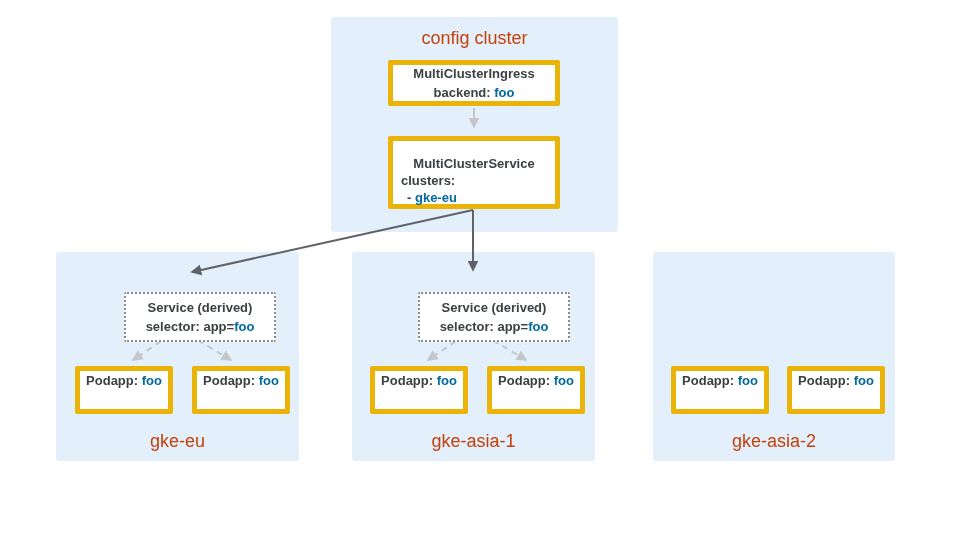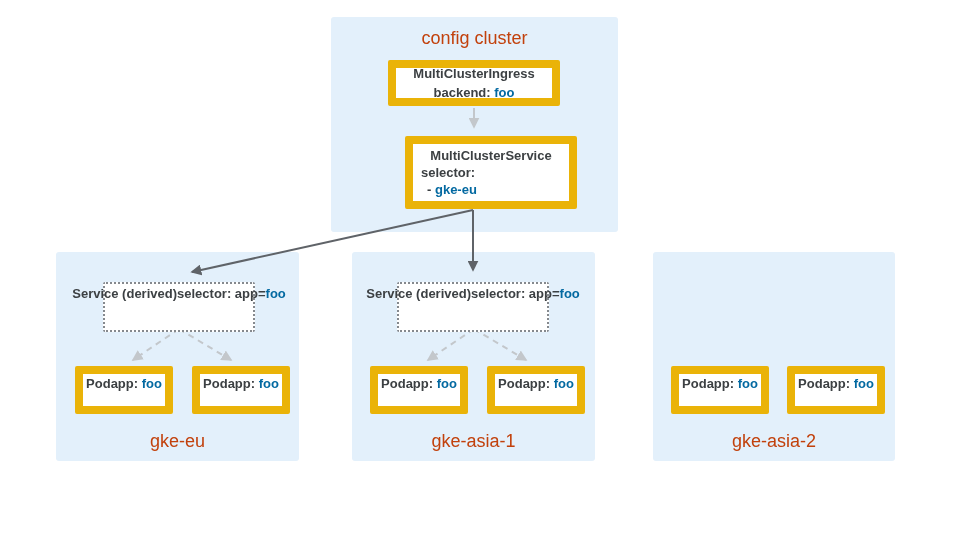--- a/index.html
+++ b/index.html
@@ -28,46 +28,45 @@
     color: #c2410c;
     font-size: 18px;
     font-weight: normal;
   }
   .title-top { top: 11px; }
   .title-bottom { bottom: 9px; }
 
   .node {
     position: absolute;
     background: #ffffff;
-    border: 8px solid #eab308;
+    border: 5px solid #eab308;
     border-radius: 2px;
     box-sizing: border-box;
     color: #3C4043;
     font-size: 13px;
     font-weight: bold;
   }
   .node .line { line-height: 19px; text-align: center; white-space: nowrap; }
 
   .mci {
     left: 388px; top: 60px; width: 172px; height: 46px;
     display: flex; flex-direction: column; justify-content: center;
   }
   .mcs {
     left: 388px; top: 136px; width: 172px; height: 73px;
-    padding-top: 3px;
-    margin-left: 17px;
+    padding-top: 14px;
   }
   .mcs .line { line-height: 17px; }
   .mcs .left { text-align: left; padding-left: 8px; }
   .mcs .indent { padding-left: 14px; }
 
   .svc {
-    top: 282px; width: 152px; height: 50px;
+    top: 292px; width: 152px; height: 50px;
     border: 2px dotted #85898E;
-    display: flex; justify-content: center;
+    display: flex; flex-direction: column; justify-content: center; margin-left: 21px;
   }
   .svc-eu    { left: 103px; }
   .svc-asia1 { left: 397px; }
 
   .pod {
     top: 366px; width: 98px; height: 48px;
     display: flex; justify-content: center;
   }
   .pod-eu-1    { left: 75px; }
   .pod-eu-2    { left: 192px; }
@@ -129,21 +128,21 @@
     <line x1="474" y1="329" x2="526" y2="360" stroke="#C3C7CB" stroke-width="2" stroke-dasharray="6 5" marker-end="url(#mLight)"></line>
   </svg>
 
   <div class="node mci">
     <div class="line">MultiClusterIngress</div>
     <div class="line"><span>backend:</span> <span class="blue">foo</span></div>
   </div>
 
   <div class="node mcs">
     <div class="line">MultiClusterService</div>
-    <div class="line left">selector:</div>
+    <div class="line left">clusters:</div>
     <div class="line left indent"><span>-</span> <span class="blue">gke-eu</span></div>
   </div>
 
   <div class="node svc svc-eu">
     <div class="line">Service (derived)</div>
     <div class="line"><span>selector: app=</span><span class="blue">foo</span></div>
   </div>
 
   <div class="node svc svc-asia1">
     <div class="line">Service (derived)</div>

